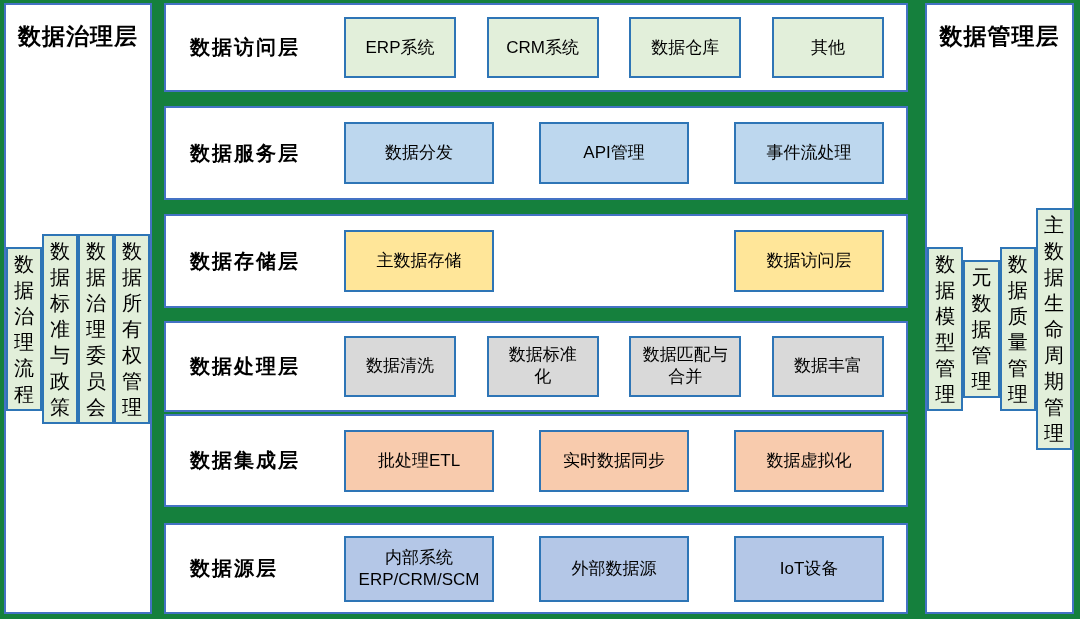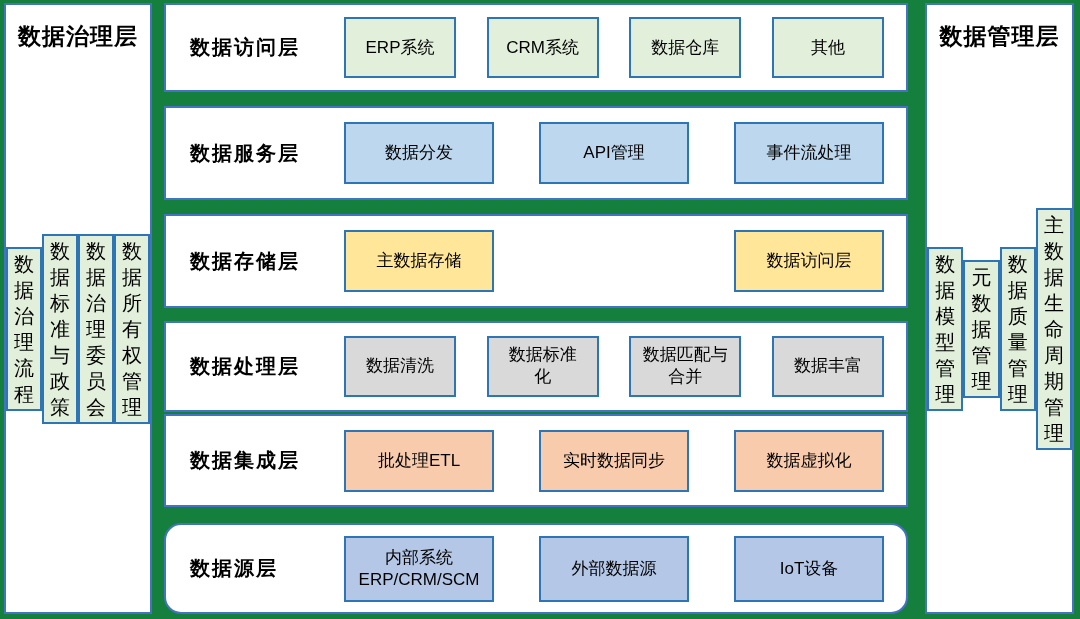--- a/index.html
+++ b/index.html
@@ -121,21 +121,21 @@
 
   <section class="layer-row w3" style="top:414px;height:93px;">
     <div class="layer-label">数据集成层</div>
     <div class="layer-boxes">
       <div class="layer-box c-orange">批处理ETL</div>
       <div class="layer-box c-orange">实时数据同步</div>
       <div class="layer-box c-orange">数据虚拟化</div>
     </div>
   </section>
 
-  <section class="layer-row w3 row-source" style="top:523px;height:91px;border-radius:17px;">
+  <section class="layer-row w3 row-source" style="top:523px;height:91px;">
     <div class="layer-label">数据源层</div>
     <div class="layer-boxes">
       <div class="layer-box c-periwinkle">内部系统
 ERP/CRM/SCM</div>
       <div class="layer-box c-periwinkle">外部数据源</div>
       <div class="layer-box c-periwinkle">IoT设备</div>
     </div>
   </section>
 
   <aside class="panel panel-right">

